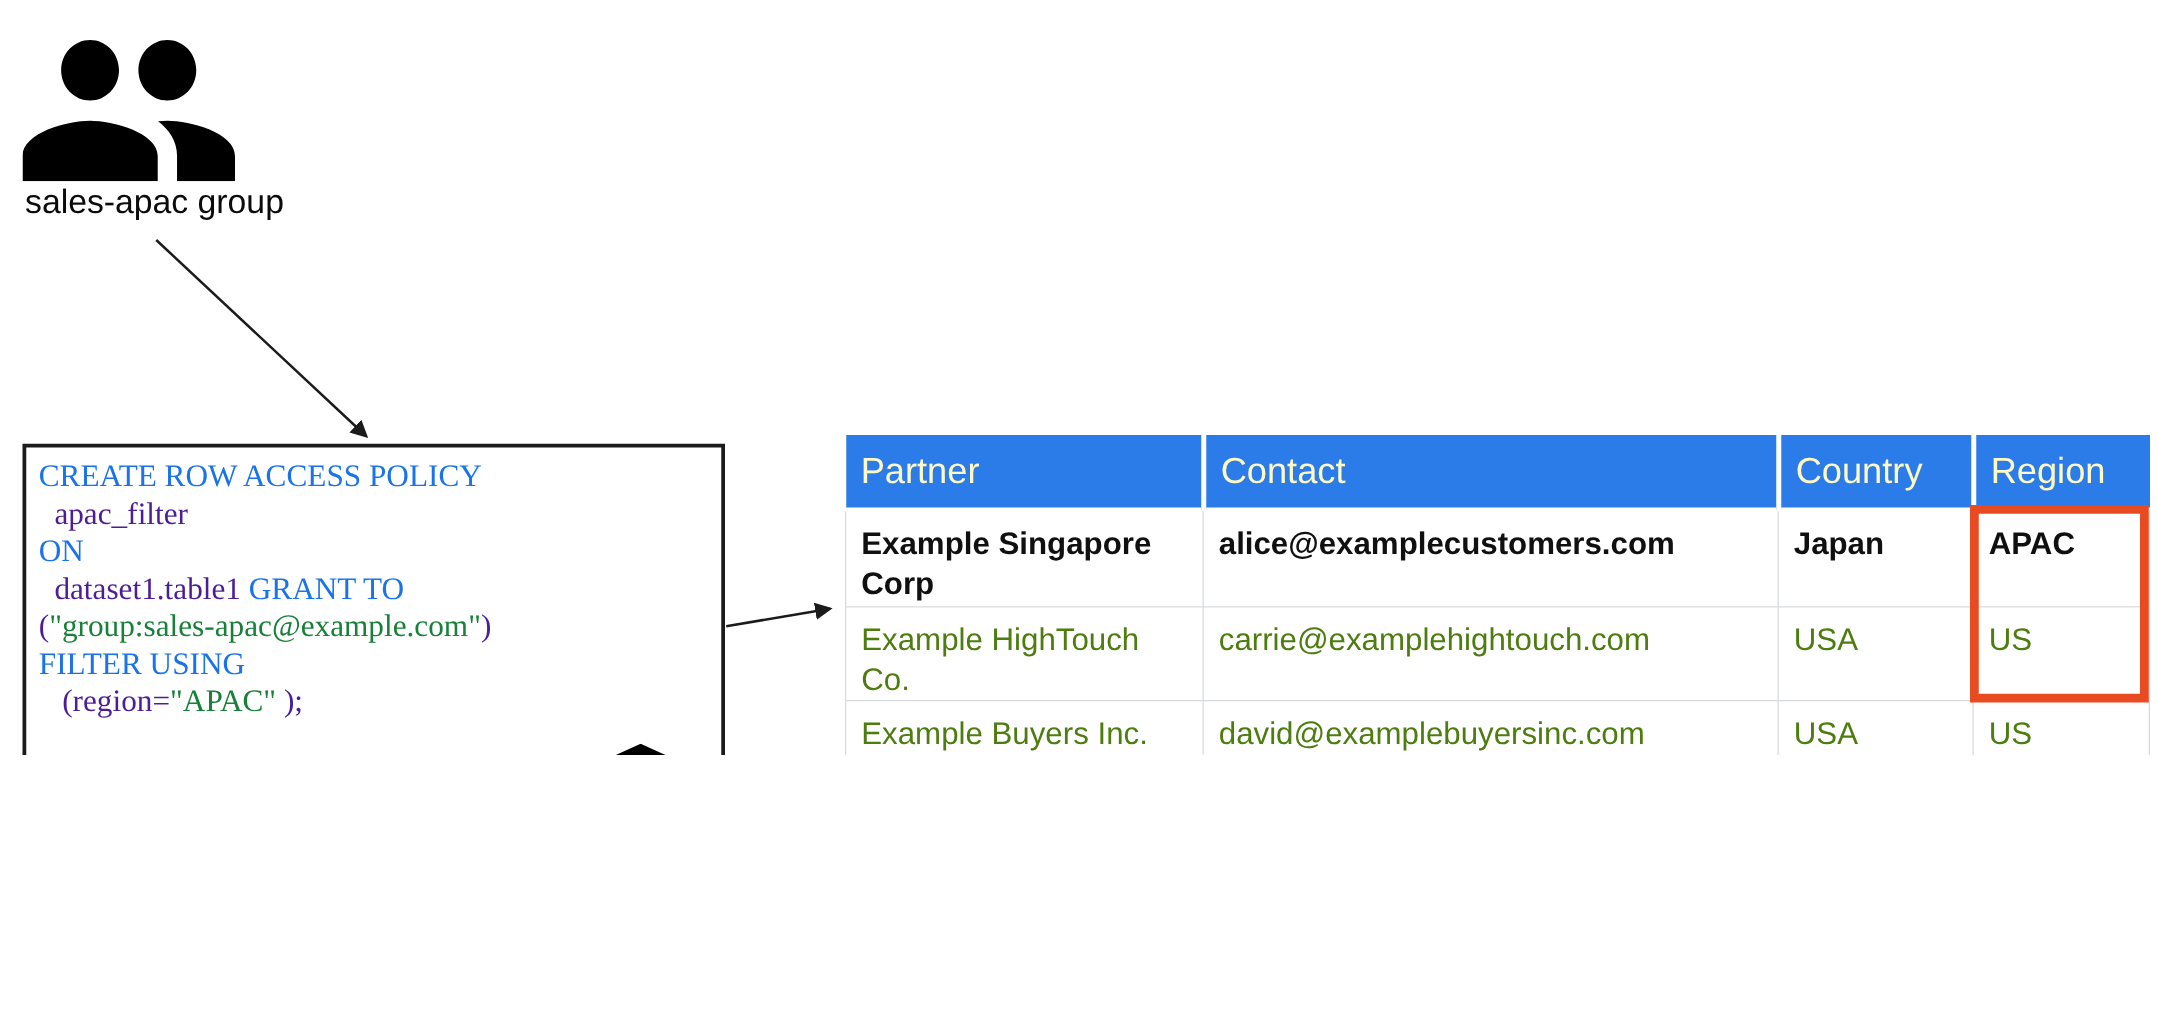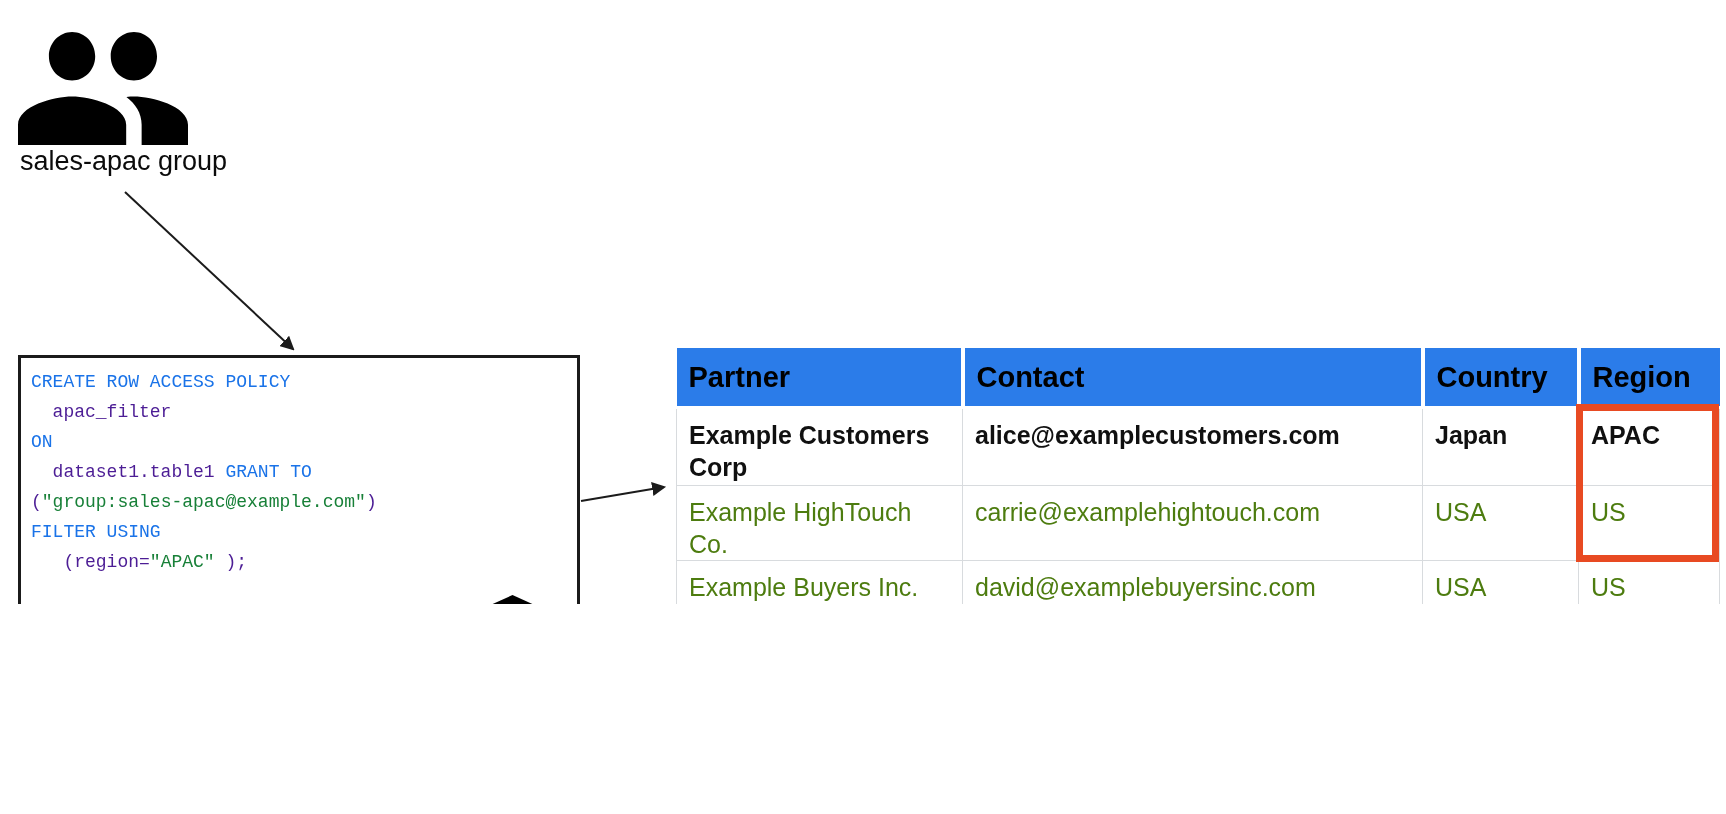--- a/index.html
+++ b/index.html
@@ -20,39 +20,39 @@
     font-size:27px;color:#0b0b0b;white-space:nowrap;
   }
 
   
   .code-box{
     position:absolute;left:18px;top:355px;width:562px;height:290px;
     box-sizing:border-box;border:3px solid #1b1b1b;background:#ffffff;
     padding:9px 0 0 10px;
   }
   .code-line{
-    font-family:Liberation Mono, monospace;
-    font-size:18px;line-height:30px;white-space:pre;
+    font-family:Liberation Serif, serif;
+    font-size:25px;line-height:30px;white-space:pre;
   }
   .code-line .kw{color:#1a73e8;}
   .code-line .plain{color:#4c1d95;}
   .code-line .str{color:#188038;}
 
   
   .shield{position:absolute;left:430px;top:595px;width:165px;height:195px;}
 
   
   .partner-table{
     position:absolute;left:676px;top:348px;
     border-collapse:collapse;table-layout:fixed;
     width:1043px;
   }
   .partner-table th{
-    background:#2b7ce9;color:#000000;
-    font-size:29px;font-weight:bold;text-align:left;
+    background:#2b7ce9;color:#fef9c3;
+    font-size:29px;font-weight:normal;text-align:left;
     height:58px;padding:0 0 0 12px;
     border-right:4px solid #ffffff;border-bottom:3px solid #ffffff;
     vertical-align:middle;
   }
   .partner-table th:last-child{border-right:none;}
   .partner-table td{
     background:#ffffff;color:#101010;
     font-size:25px;font-weight:bold;
     vertical-align:top;text-align:left;
     padding:10px 8px 0 12px;
@@ -129,21 +129,21 @@
     <thead>
       <tr>
         <th>Partner</th>
         <th>Contact</th>
         <th>Country</th>
         <th>Region</th>
       </tr>
     </thead>
     <tbody>
       <tr class="row-tall">
-        <td>Example Customers Corp</td>
+        <td>Example Singapore Corp</td>
         <td>alice@examplecustomers.com</td>
         <td>Japan</td>
         <td>APAC</td>
       </tr>
       <tr class="row-short muted">
         <td>Example HighTouch Co.</td>
         <td>carrie@examplehightouch.com</td>
         <td>USA</td>
         <td>US</td>
       </tr>

